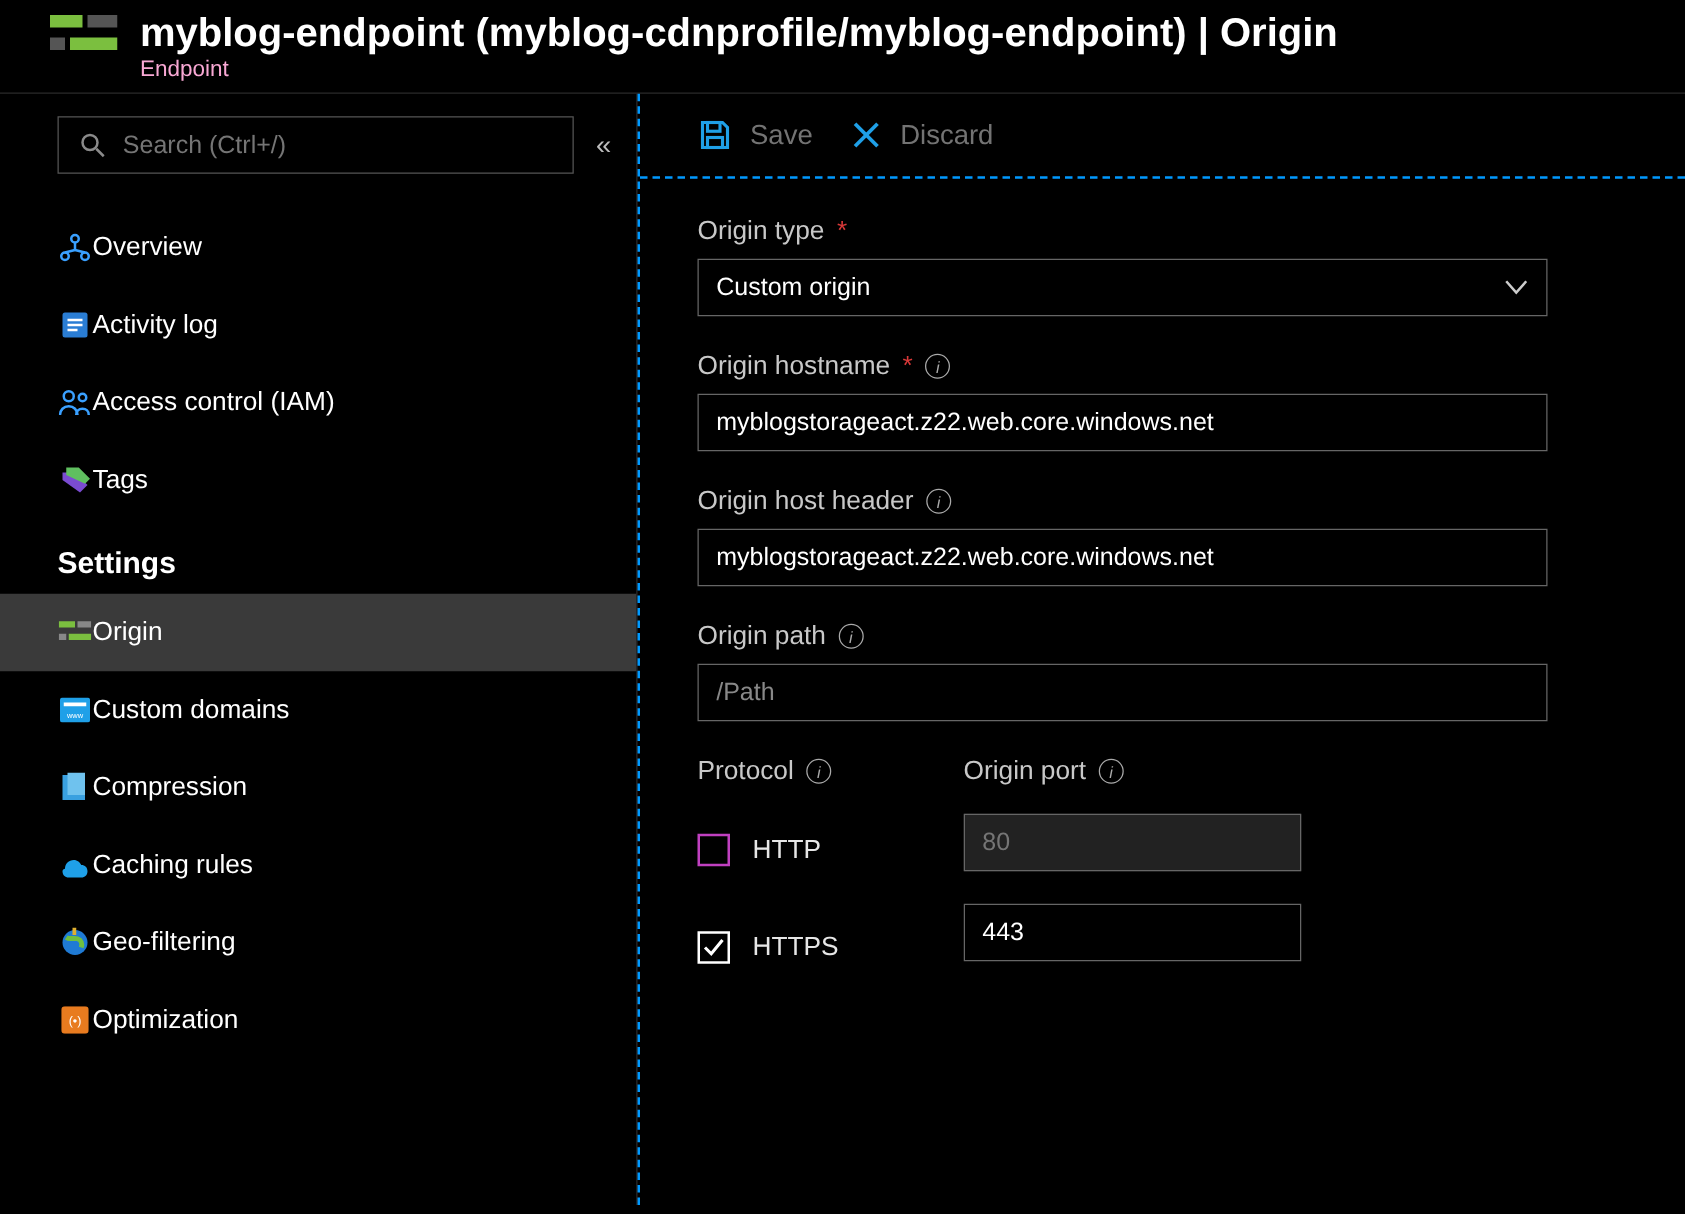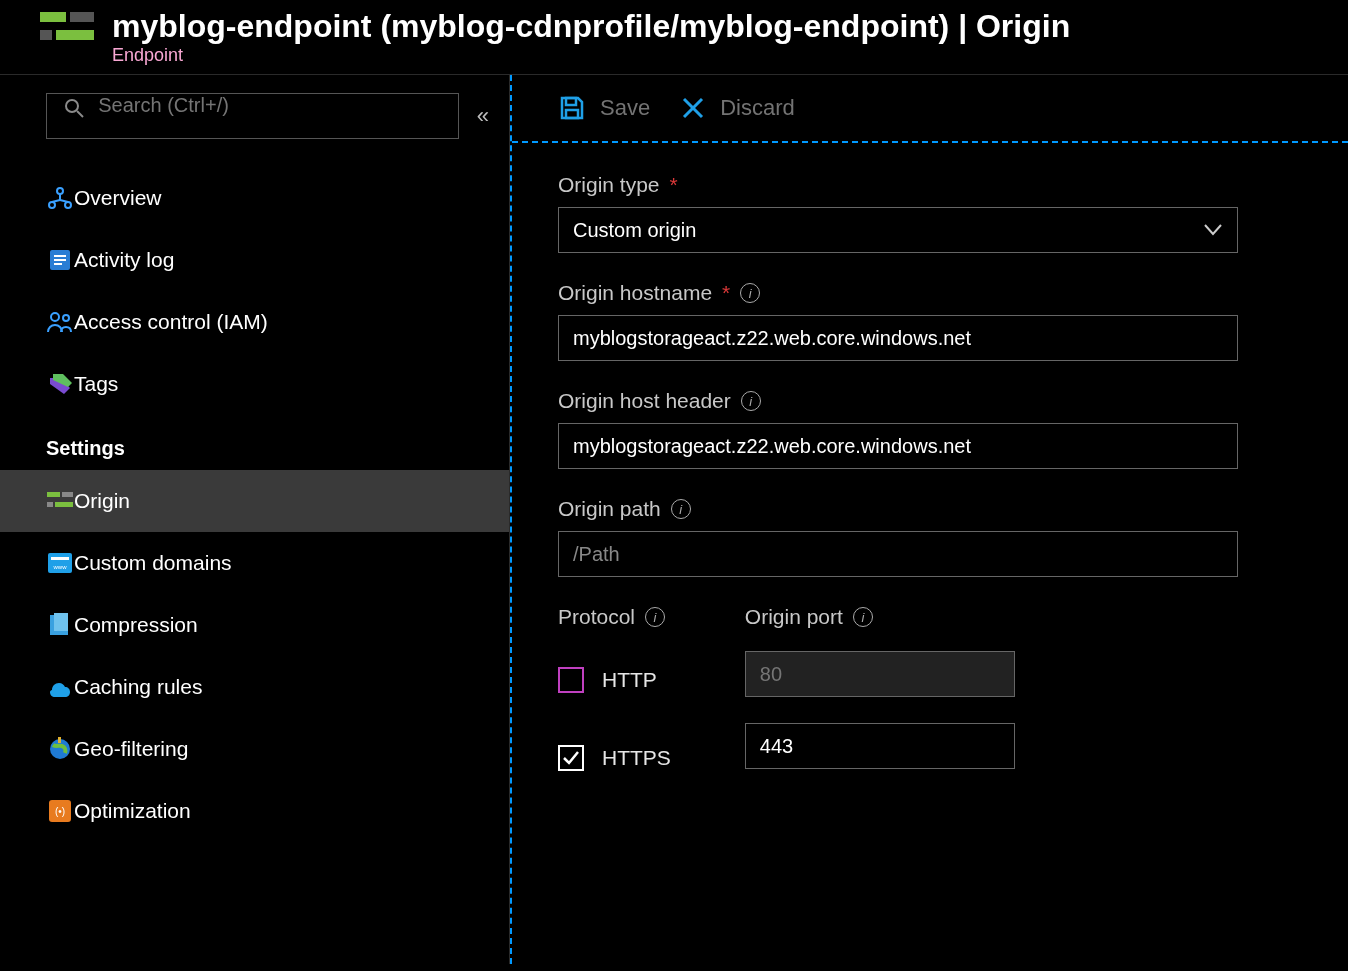--- a/index.html
+++ b/index.html
@@ -41,21 +41,21 @@
     border-right: 1px solid #2a2a2a;
     padding-top: 18px;
   }
   .search-row {
     display:flex; align-items:center;
     padding: 0 20px 0 46px;
     gap: 18px;
   }
   .search-box {
     flex:1;
-    display:flex; align-items:flex-start;
+    display:flex; align-items:center;
     border:1px solid #555;
     height:46px;
     padding: 0 14px;
     color:#8a8a8a;
   }
   .search-box input {
     background: transparent;
     border: none;
     outline: none;
     color:#8a8a8a;
@@ -73,21 +73,21 @@
     padding-left: 46px;
     color:#ffffff;
     font-size: 21px;
     cursor:pointer;
   }
   .nav-item.active {
     background:#3a3a3a;
   }
   .section-label {
     padding: 22px 0 10px 46px;
-    font-size: 20px;
+    font-size: 24px;
     font-weight:600;
     color:#fff;
   }
   .ico { width:28px; height:28px; display:flex; align-items:center; justify-content:center; }
   
   .main {
     flex:1;
     border-left: 2px dashed #0099ff;
   }
   .toolbar {
@@ -131,21 +131,21 @@
     font-size:20px;
     padding: 0 14px;
   }
   .form-select {
     display:flex; align-items:center; justify-content:space-between;
   }
   input.form-input { outline:none; }
   input.form-input::placeholder { color:#888; }
   .chevron { color:#ccc; font-size:22px; }
   .two-col {
-    display:flex; gap: 74px;
+    display:flex; gap: 100px;
   }
   .col { }
   .checkbox-row {
     display:flex; align-items:center; gap:18px;
     margin-top:10px; margin-bottom:14px;
     font-size:21px;
   }
   .checkbox {
     width:26px; height:26px;
     border:2px solid #fff;

